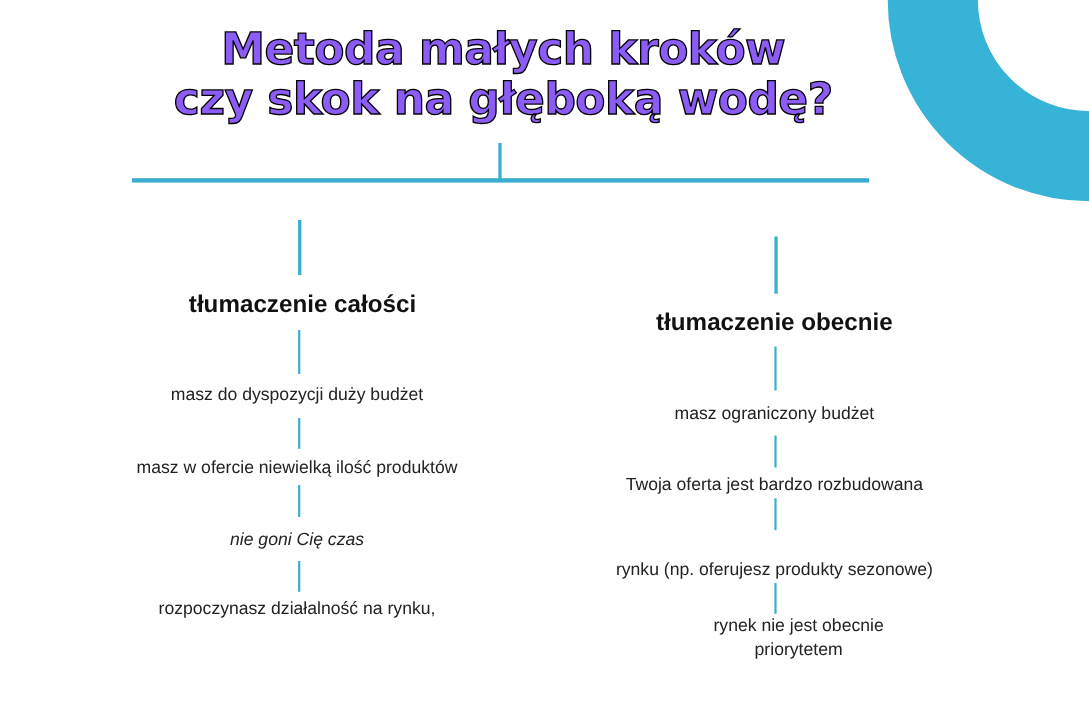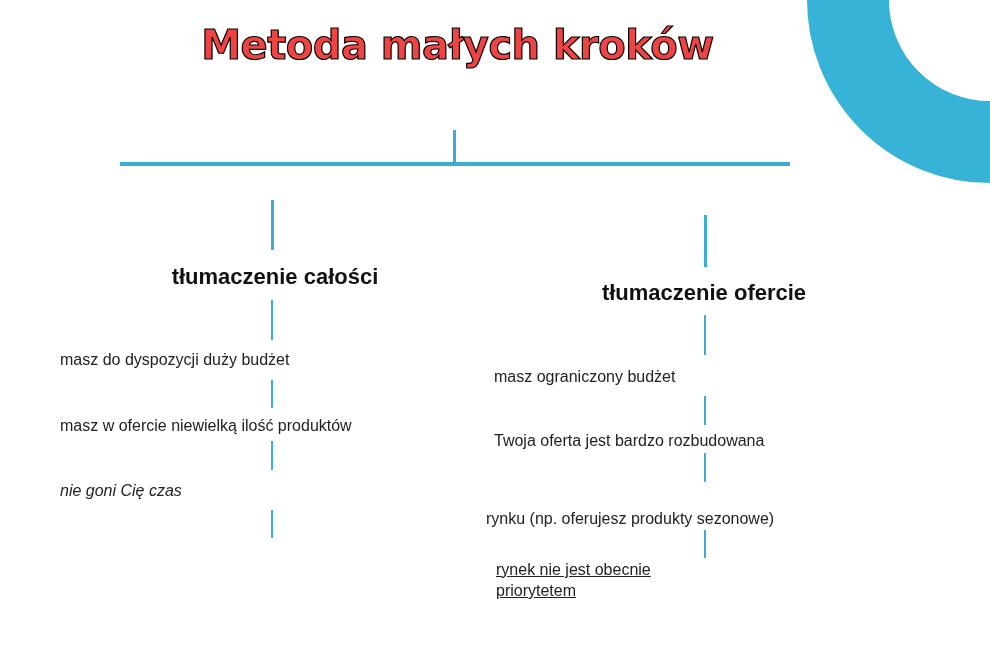--- a/index.html
+++ b/index.html
@@ -27,21 +27,21 @@
       position: absolute;
       left: 0;
       top: 22px;
       width: 915px;
       text-align: center;
       font-family: "DejaVu Sans", sans-serif;
       font-weight: 900;
       font-size: 40px;
       line-height: 46px;
       letter-spacing: -0.5px;
-      color: #ef4444;
+      color: #8b5cf6;
     }
     .title .line {
       display: block;
       -webkit-text-stroke: 1.2px #000;
     }
     .hline {
       position: absolute;
       left: 120px;
       top: 162px;
       width: 670px;
@@ -57,35 +57,36 @@
       width: 400px;
       text-align: center;
       font-weight: bold;
       font-size: 22px;
       line-height: 26px;
       color: #111111;
     }
     .item {
       position: absolute;
       width: 420px;
-      text-align: left;
+      text-align: center;
       font-size: 16px;
       line-height: 21px;
       color: #222222;
     }
   </style>
 </head>
 <body>
 
 <svg class="ring" width="990" height="650" viewBox="0 0 990 650">
   <circle cx="990" cy="0" r="142" fill="none" stroke="#36b3d6" stroke-width="82"></circle>
 </svg>
 
 <div class="title">
   <span class="line">Metoda małych kroków</span>
+  <span class="line">czy skok na głęboką wodę?</span>
 </div>
 
 <div class="vline" style="left:453px; top:130px; width:3px; height:34px;"></div>
 <div class="hline"></div>
 
 <div>
   <div class="vline" style="left:271px; top:200px; width:3px; height:50px;"></div>
   <div class="heading" style="left:75px; top:264px;">tłumaczenie całości</div>
 
   <div class="vline" style="left:271px; top:300px; width:2px; height:40px;"></div>
@@ -98,42 +99,42 @@
     <span>masz w ofercie niewielką ilość produktów</span>
   </div>
 
   <div class="vline" style="left:271px; top:441px; width:2px; height:29px;"></div>
   <div class="item" style="left:60px; top:480px;font-style:italic;">
     <span>nie goni Cię czas</span>
   </div>
 
   <div class="vline" style="left:271px; top:510px; width:2px; height:28px;"></div>
   <div class="item" style="left:60px; top:543px;">
-    <br>
+    <span>rozpoczynasz działalność na rynku,</span><br>
   </div>
 </div>
 
 <div>
   <div class="vline" style="left:704px; top:215px; width:3px; height:52px;"></div>
-  <div class="heading" style="left:504px; top:280px;">tłumaczenie ofercie</div>
+  <div class="heading" style="left:504px; top:280px;">tłumaczenie obecnie</div>
 
   <div class="vline" style="left:704px; top:315px; width:2px; height:40px;"></div>
   <div class="item" style="left:494px; top:366px;">
     <span>masz ograniczony budżet</span>
   </div>
 
   <div class="vline" style="left:704px; top:396px; width:2px; height:29px;"></div>
   <div class="item" style="left:494px; top:430px;">
     <span>Twoja oferta jest bardzo rozbudowana</span>
   </div>
 
   <div class="vline" style="left:704px; top:453px; width:2px; height:29px;"></div>
   <div class="item" style="left:486px; top:487px; width:436px;">
     <br>
     <span>rynku (np. oferujesz produkty sezonowe)</span>
   </div>
 
   <div class="vline" style="left:704px; top:530px; width:2px; height:28px;"></div>
-  <div class="item" style="left:496px; top:559px;text-decoration:underline;">
+  <div class="item" style="left:516px; top:559px;">
     <span>rynek nie jest obecnie</span><br>
     <span>priorytetem</span>
   </div>
 </div>
 
 </body></html>

